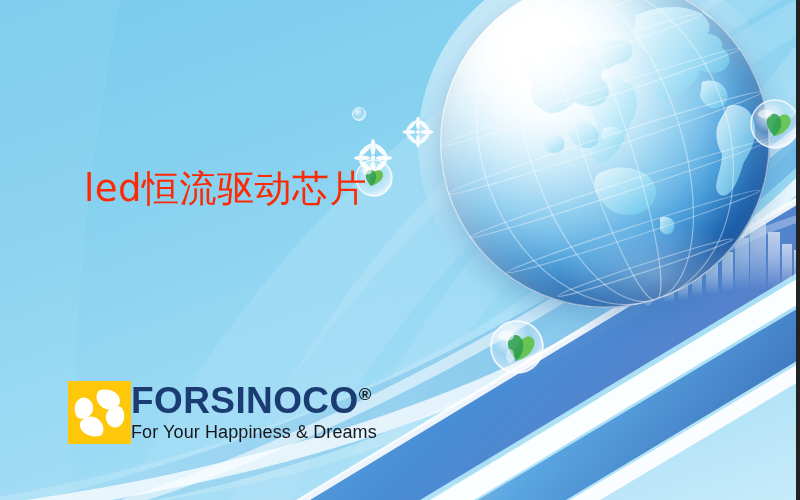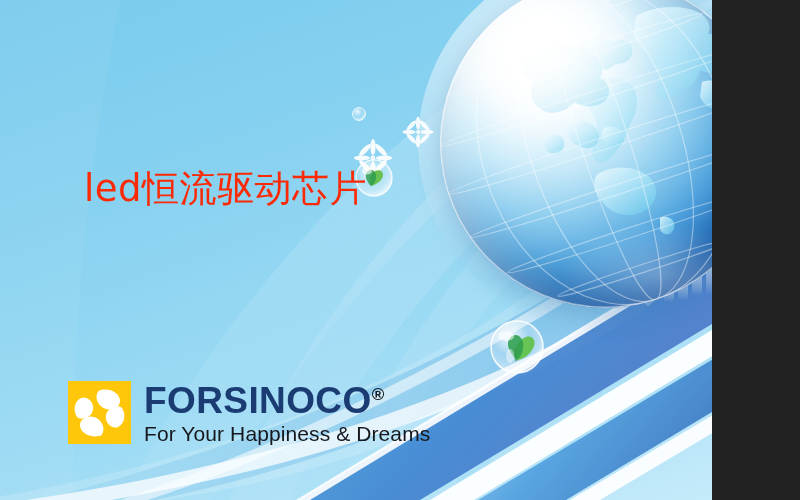--- a/index.html
+++ b/index.html
@@ -3,21 +3,21 @@
 <meta charset="utf-8">
 <title>FORSINOCO Banner</title>
 <style>
   html, body {
     margin: 0;
     padding: 0;
     background: #222;
   }
   #banner {
     position: relative;
-    width: 712px;
+    width: 796px;
     height: 500px;
     overflow: hidden;
     font-family: "Liberation Sans", "DejaVu Sans", sans-serif;
     background: linear-gradient(160deg, #79cbee 0%, #86d1f0 30%, #9bdaf4 62%, #b3e3f7 85%, #c6ebfa 100%);
   }
 
   
   .bg-layer { position: absolute; inset: 0; overflow: hidden; }
   .bg-layer svg { position: absolute; inset: 0; display: block; }
 
@@ -83,39 +83,39 @@
     left: 68px; top: 381px;
     display: flex;
     align-items: flex-start;
   }
   .logo-mark {
     width: 63px; height: 63px;
     background: #ffc709;
     flex: 0 0 auto;
     position: relative;
   }
-  .logo-text { margin-left: 13px; margin-top: 1px; }
+  .logo-text { margin-top: 1px; }
   .logo-word {
     font-size: 37px;
     font-weight: bold;
     color: #1b3c72;
     letter-spacing: .4px;
     line-height: 1;
     white-space: nowrap;
     font-family: "Liberation Sans", "DejaVu Sans", sans-serif;
   }
   .logo-word .reg {
     font-size: 17px;
     vertical-align: super;
     color: #15171c;
     letter-spacing: 0;
   }
   .logo-tag {
     margin-top: 3px;
-    font-size: 21px;
+    font-size: 18px;
     color: #16181d;
     letter-spacing: .1px;
     white-space: nowrap;
     font-family: "Liberation Sans", "DejaVu Sans", sans-serif;
     text-align: center;
   }
 
   
   .deco { position: absolute; }
 </style>

